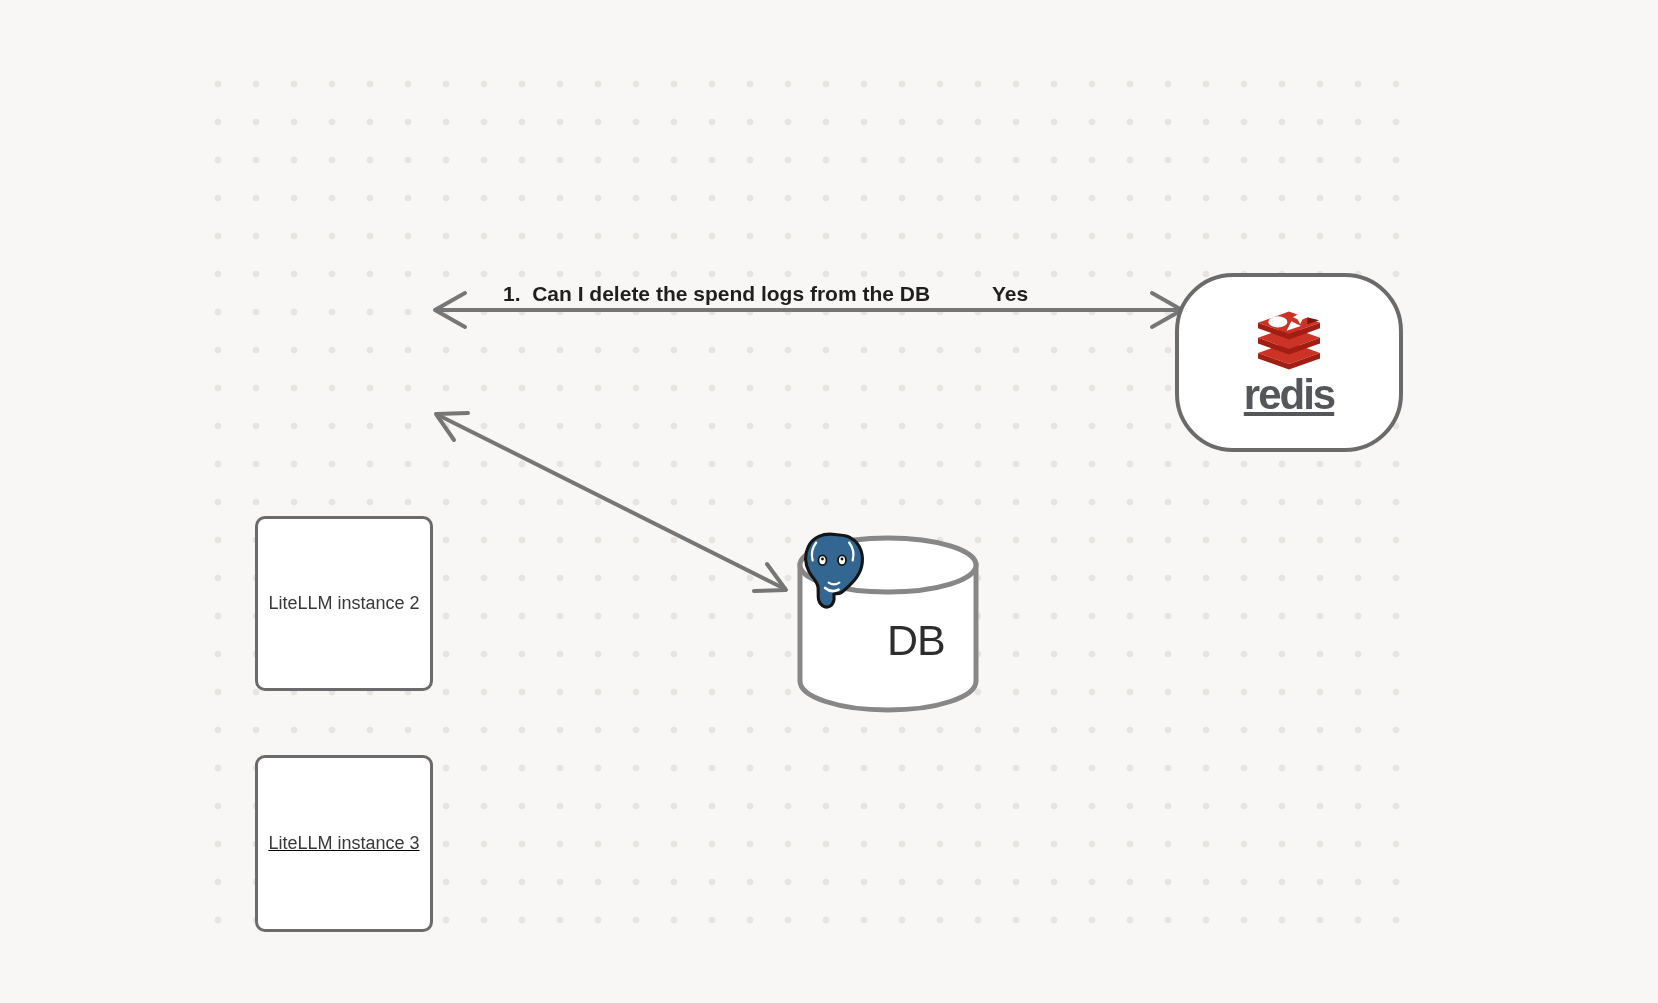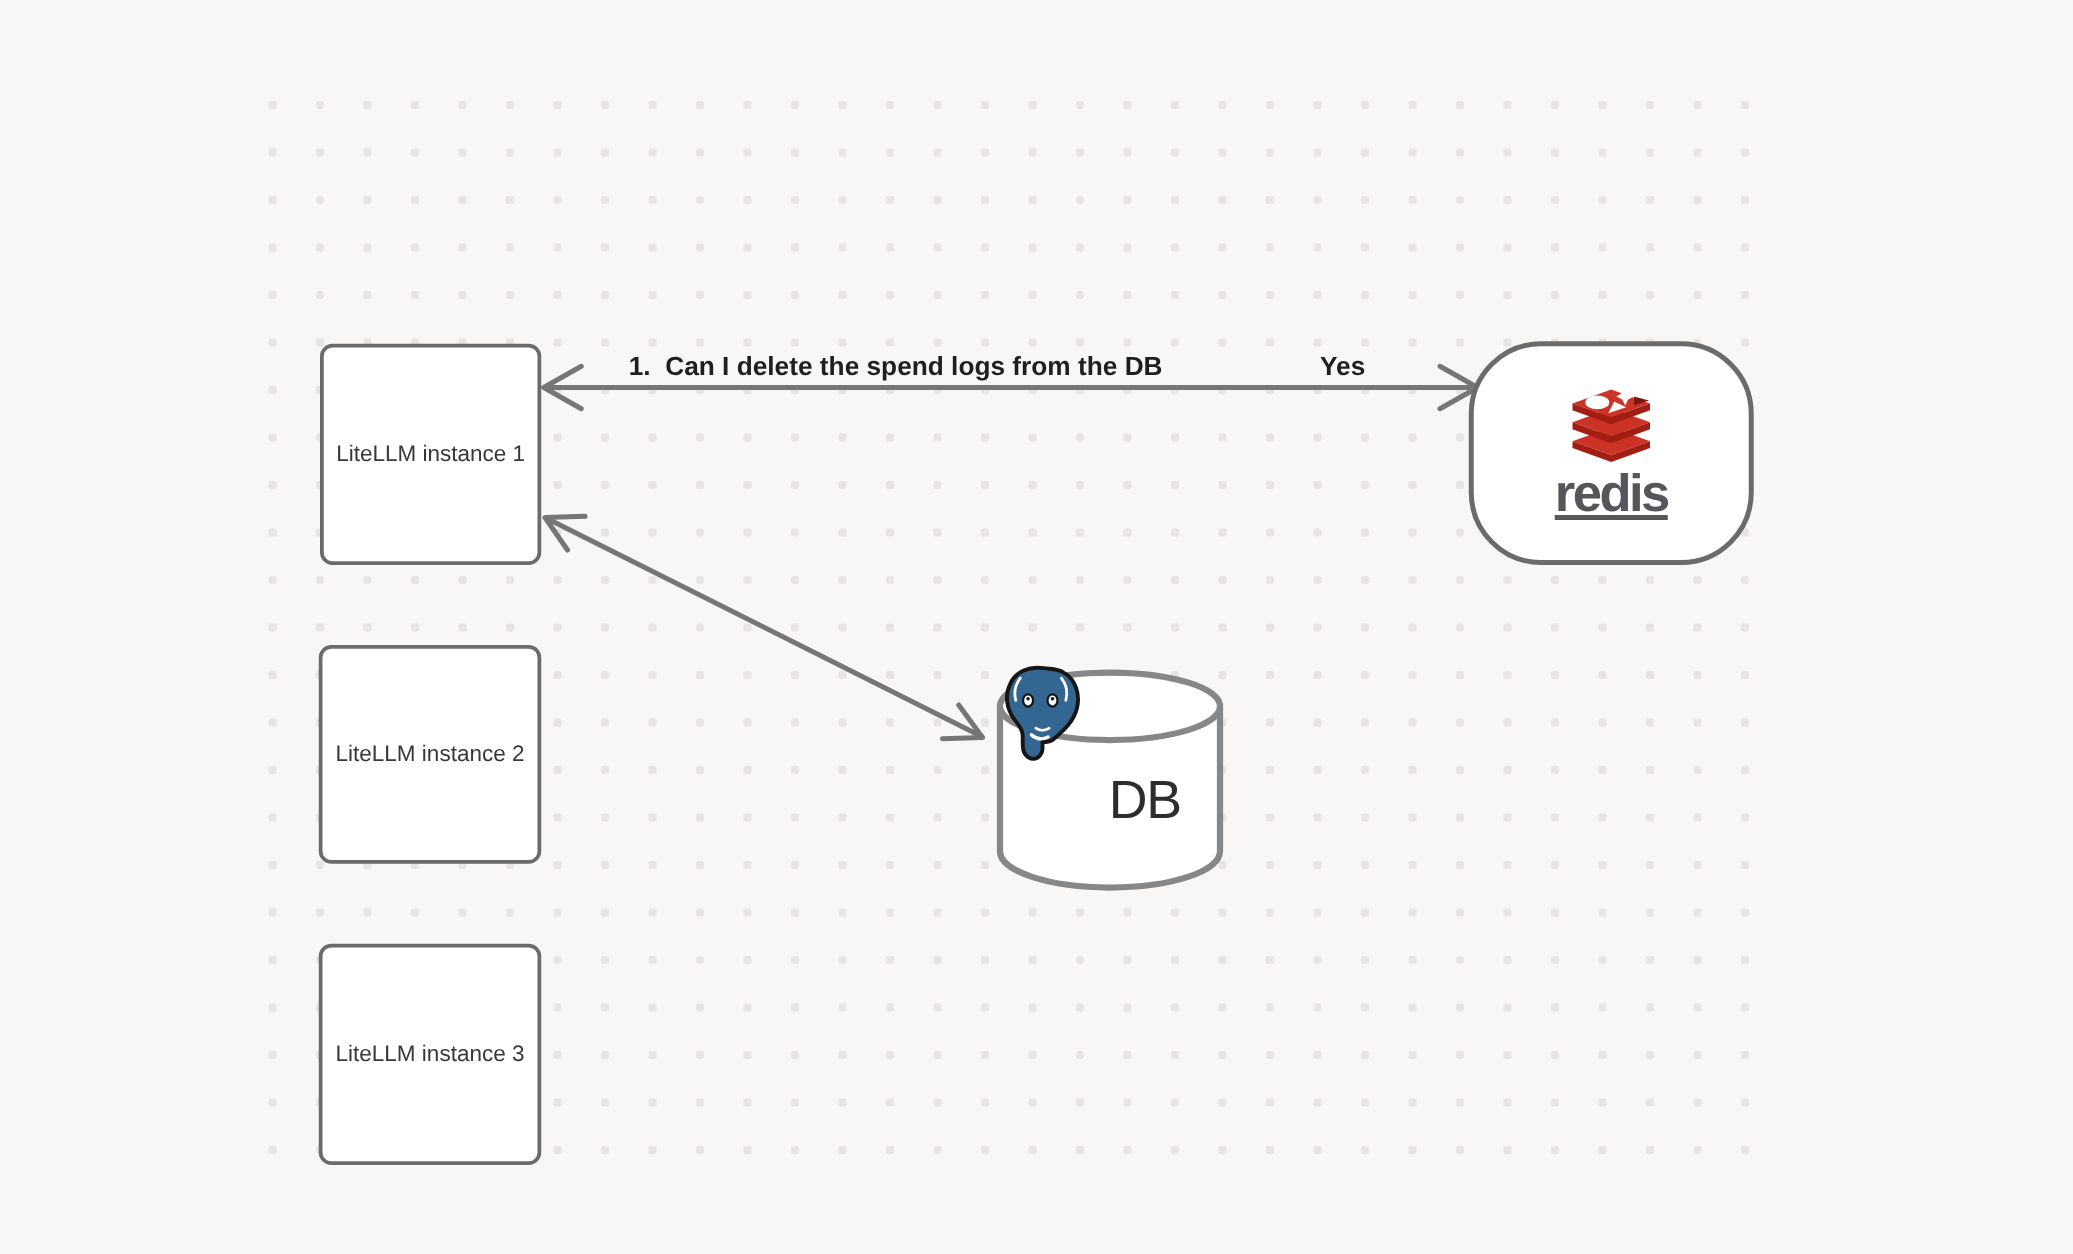--- a/index.html
+++ b/index.html
@@ -18,42 +18,42 @@
   .node{
     position:absolute;background:#ffffff;border:3.5px solid #6b6b6b;
     border-radius:10px;display:flex;align-items:center;justify-content:center;
     box-sizing:border-box;z-index:2;
   }
   .node .node-label{
     font-size:18px;color:#383838;line-height:1.2;text-align:center;
   }
   .box1{left:256px;top:275px;width:177px;height:177px;}
   .box2{left:255px;top:516px;width:178px;height:175px;}
-  .box3{left:255px;top:755px;width:178px;height:177px;}
+  .box3{left:255px;top:755px;width:178px;height:177px;text-decoration:underline;}
   .redis-node{
     left:1175px;top:273px;width:228px;height:179px;border-radius:58px;
     border-width:4px;flex-direction:column;gap:0;
   }
   .redis-word{
     font-size:42px;font-weight:700;color:#54565a;letter-spacing:-2px;
     line-height:1;margin-top:2px;text-decoration:underline;
   }
   .db-wrap{position:absolute;left:795px;top:531px;width:186px;height:186px;z-index:2;}
   .db-wrap svg{position:absolute;left:0;top:0;}
   .pg-icon{position:absolute;left:15px;top:68px;z-index:3;}
   .db-label{
     position:absolute;left:92px;top:88px;z-index:3;
     font-size:43px;font-weight:400;color:#2d2d2d;letter-spacing:-1px;line-height:1;
   }
   .edge-label{
     position:absolute;z-index:3;font-weight:700;font-size:21px;color:#1f1f1f;
     line-height:1.1;white-space:pre;
   }
   .edge1-label{left:503px;top:282px;}
-  .edge1-response{left:1056px;top:282px;}
+  .edge1-response{left:992px;top:282px;}
   .edge2-label{left:584px;top:456px;}
 </style>
 </head>
 <body>
 
 <div class="canvas">
 
   <div class="dots"></div>
 
   <svg class="arrows" width="1658" height="1003" viewBox="0 0 1658 1003" fill="none">
@@ -64,23 +64,20 @@
       <polyline points="1152,293 1182,310 1152,327"></polyline>
     </g>
 
     <g stroke="#767676" stroke-width="4" stroke-linecap="round" stroke-linejoin="round">
       <line x1="438" y1="415" x2="785" y2="589"></line>
       <polyline points="454,440 436,414 468,413"></polyline>
       <polyline points="767,564 786,590 754,591"></polyline>
     </g>
   </svg>
 
-  <div class="node box1">
-    <span class="node-label">LiteLLM instance 1</span>
-  </div>
   <div class="node box2">
     <span class="node-label">LiteLLM instance 2</span>
   </div>
   <div class="node box3">
     <span class="node-label">LiteLLM instance 3</span>
   </div>
 
   <div class="node redis-node">
     <svg width="82" height="62" viewBox="0 0 100 78">
 

